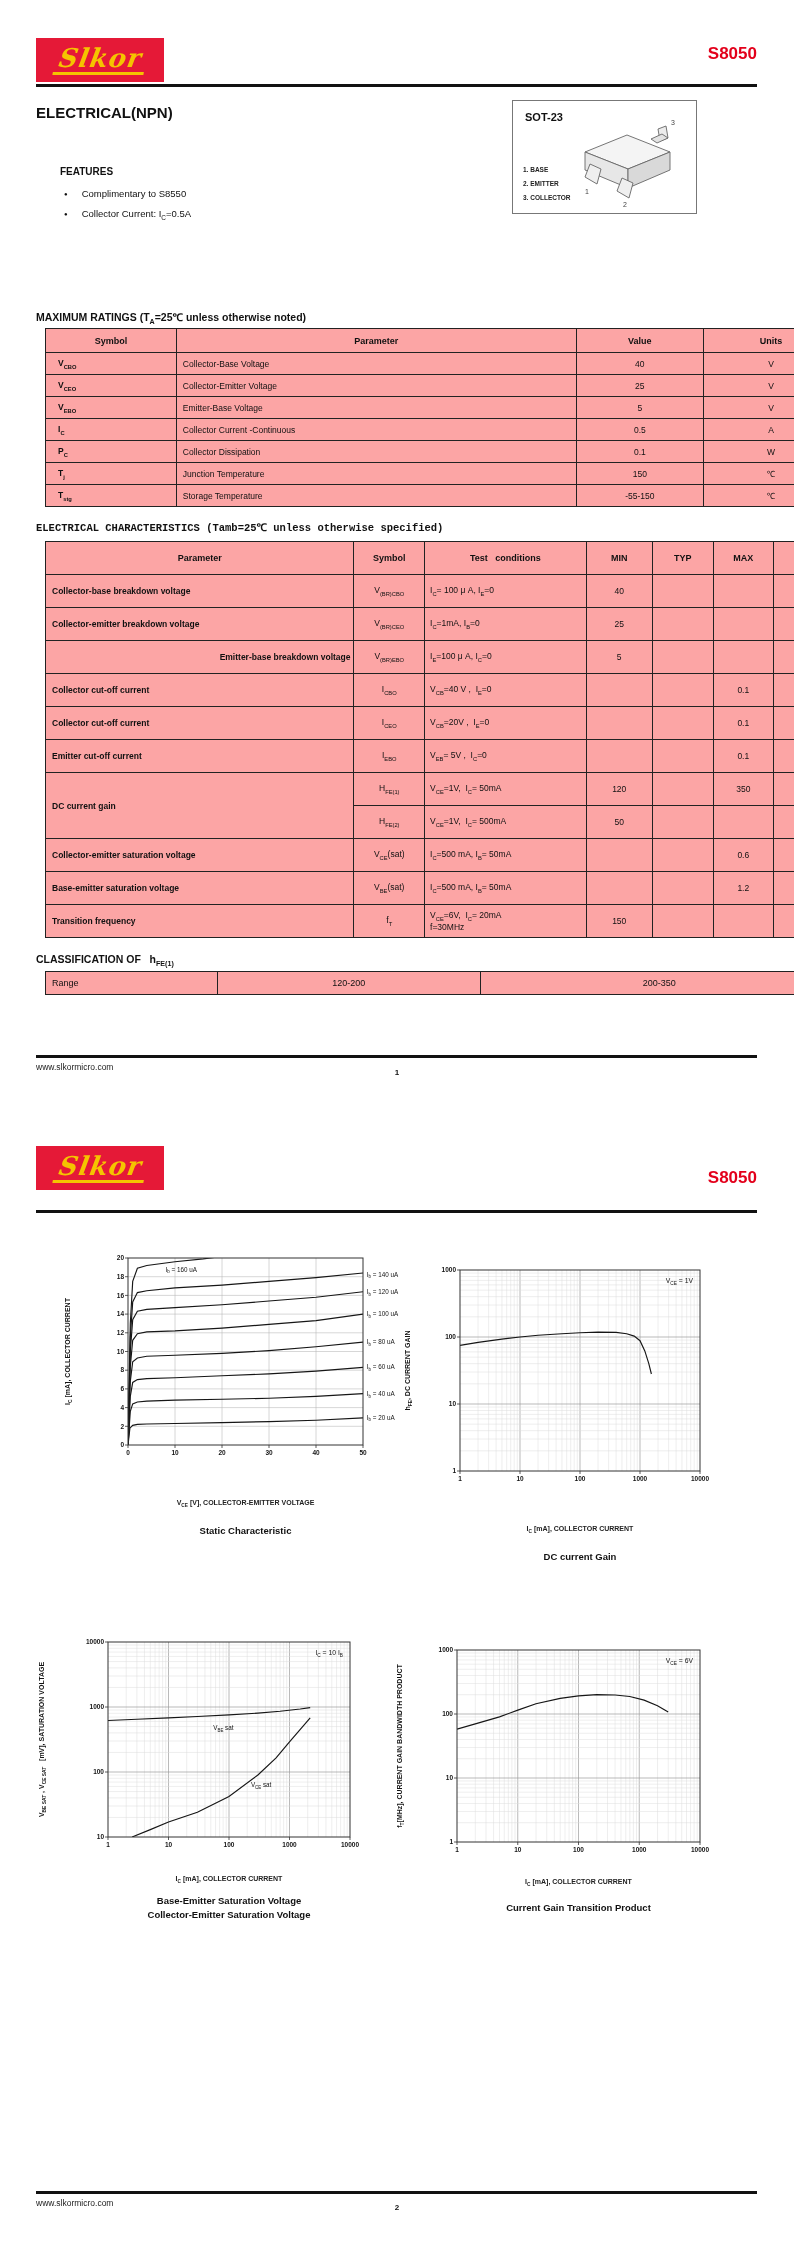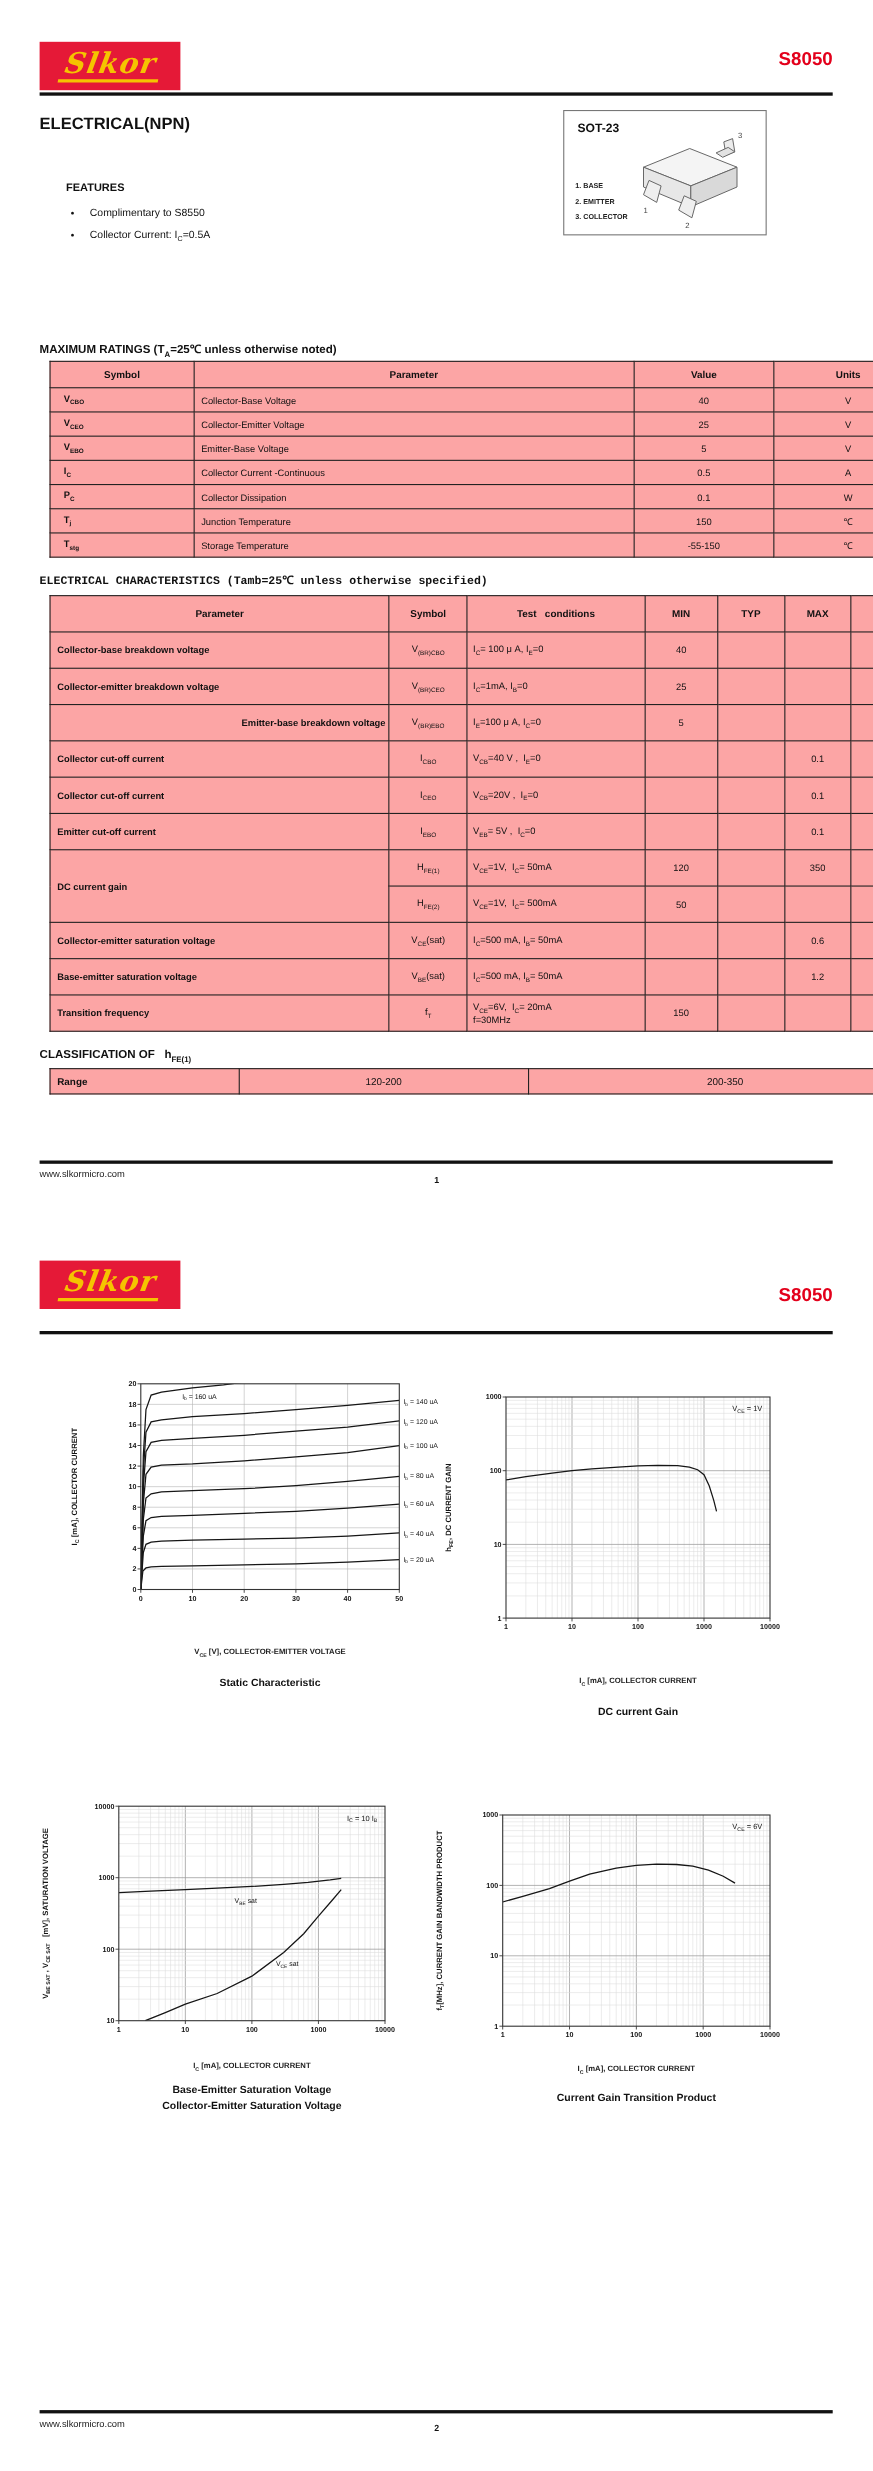--- a/index.html
+++ b/index.html
@@ -279,21 +279,21 @@
 
 <div class="abs sec-head" style="left:36px;top:953px;">CLASSIFICATION OF&nbsp;&nbsp; h<sub>FE(1)</sub></div>
 <table class="abs doc-table t-class" style="left:45px;top:971px;">
     <colgroup>
       <col style="width: 21.7%;">
       <col style="width: 33.1%;">
       <col style="width: 45.2%;">
     </colgroup>
     <tbody>
       <tr>
-        <td style="text-align: left; font-weight: bold; padding-left: 6px;">Range</td>
+        <td style="text-align: left; font-weight: normal; padding-left: 6px;">Range</td>
         <td>120-200</td>
         <td>200-350</td>
       </tr>
     </tbody>
   </table>
 
 <div class="abs rule" style="top:1055px;height:2.5px;"></div>
 <div class="abs footer-url" style="left:36px;top:1062px;">www.slkormicro.com</div>
 <div class="abs footer-num" style="top:1068px;">1</div>
 

